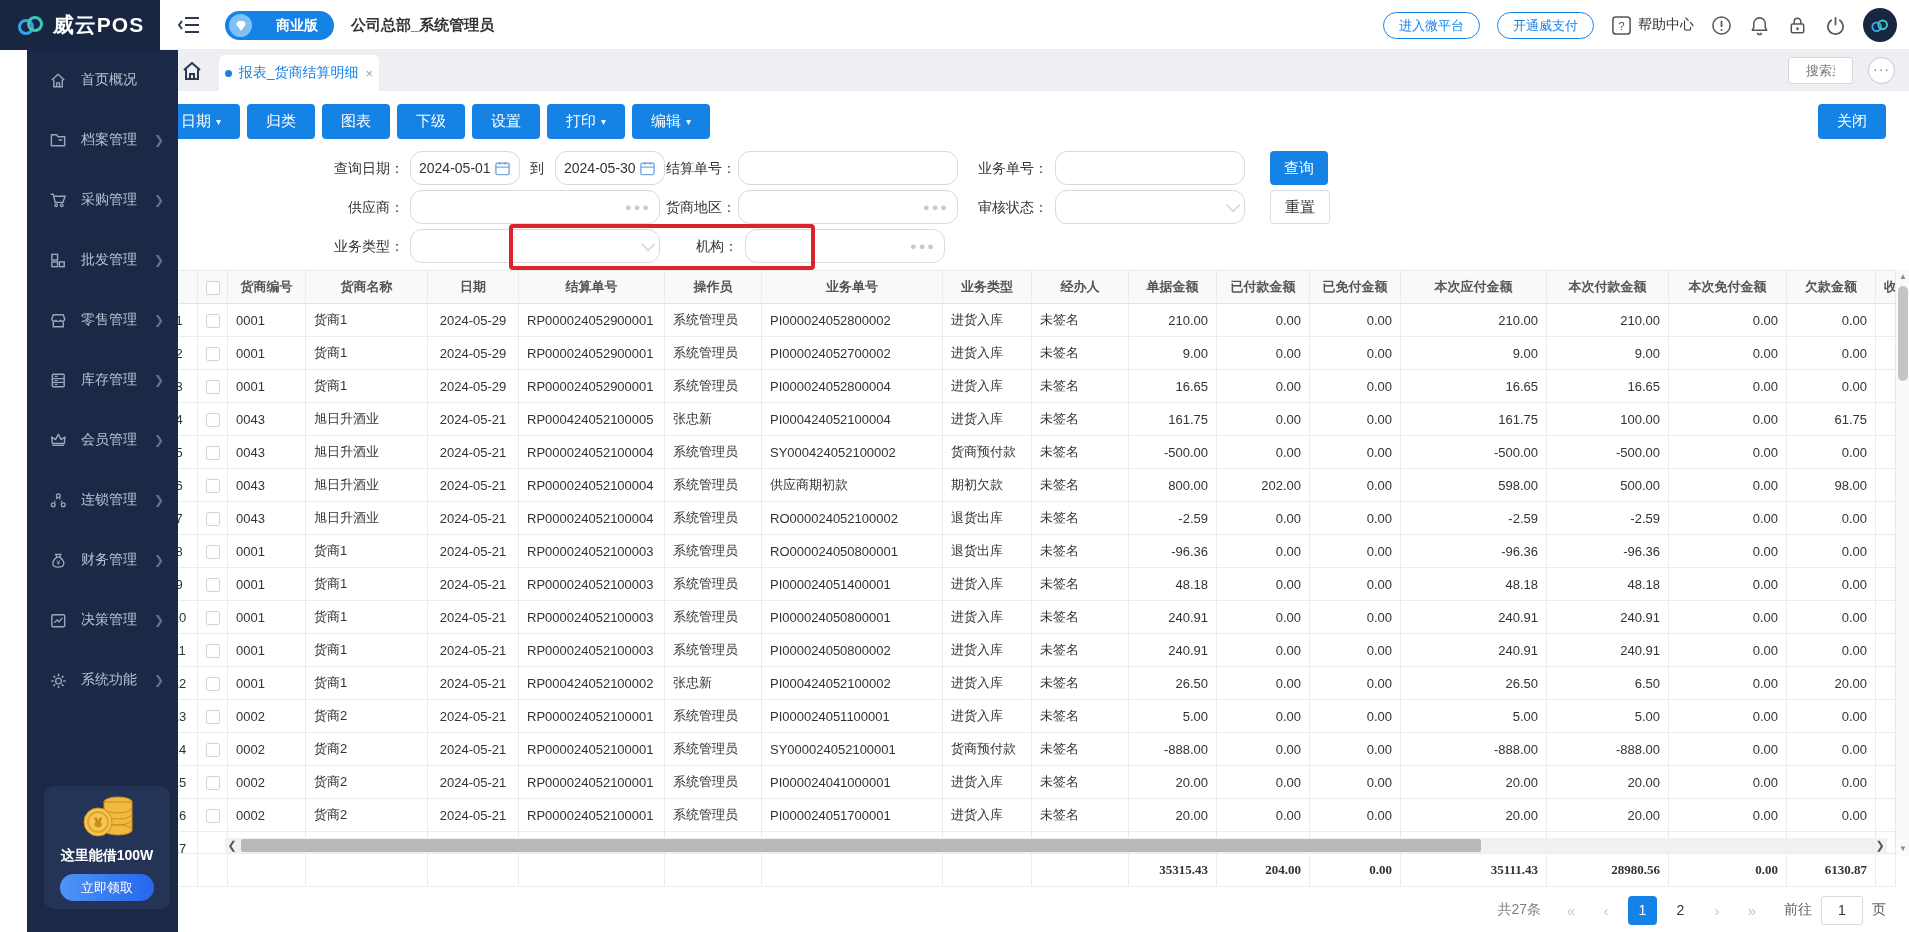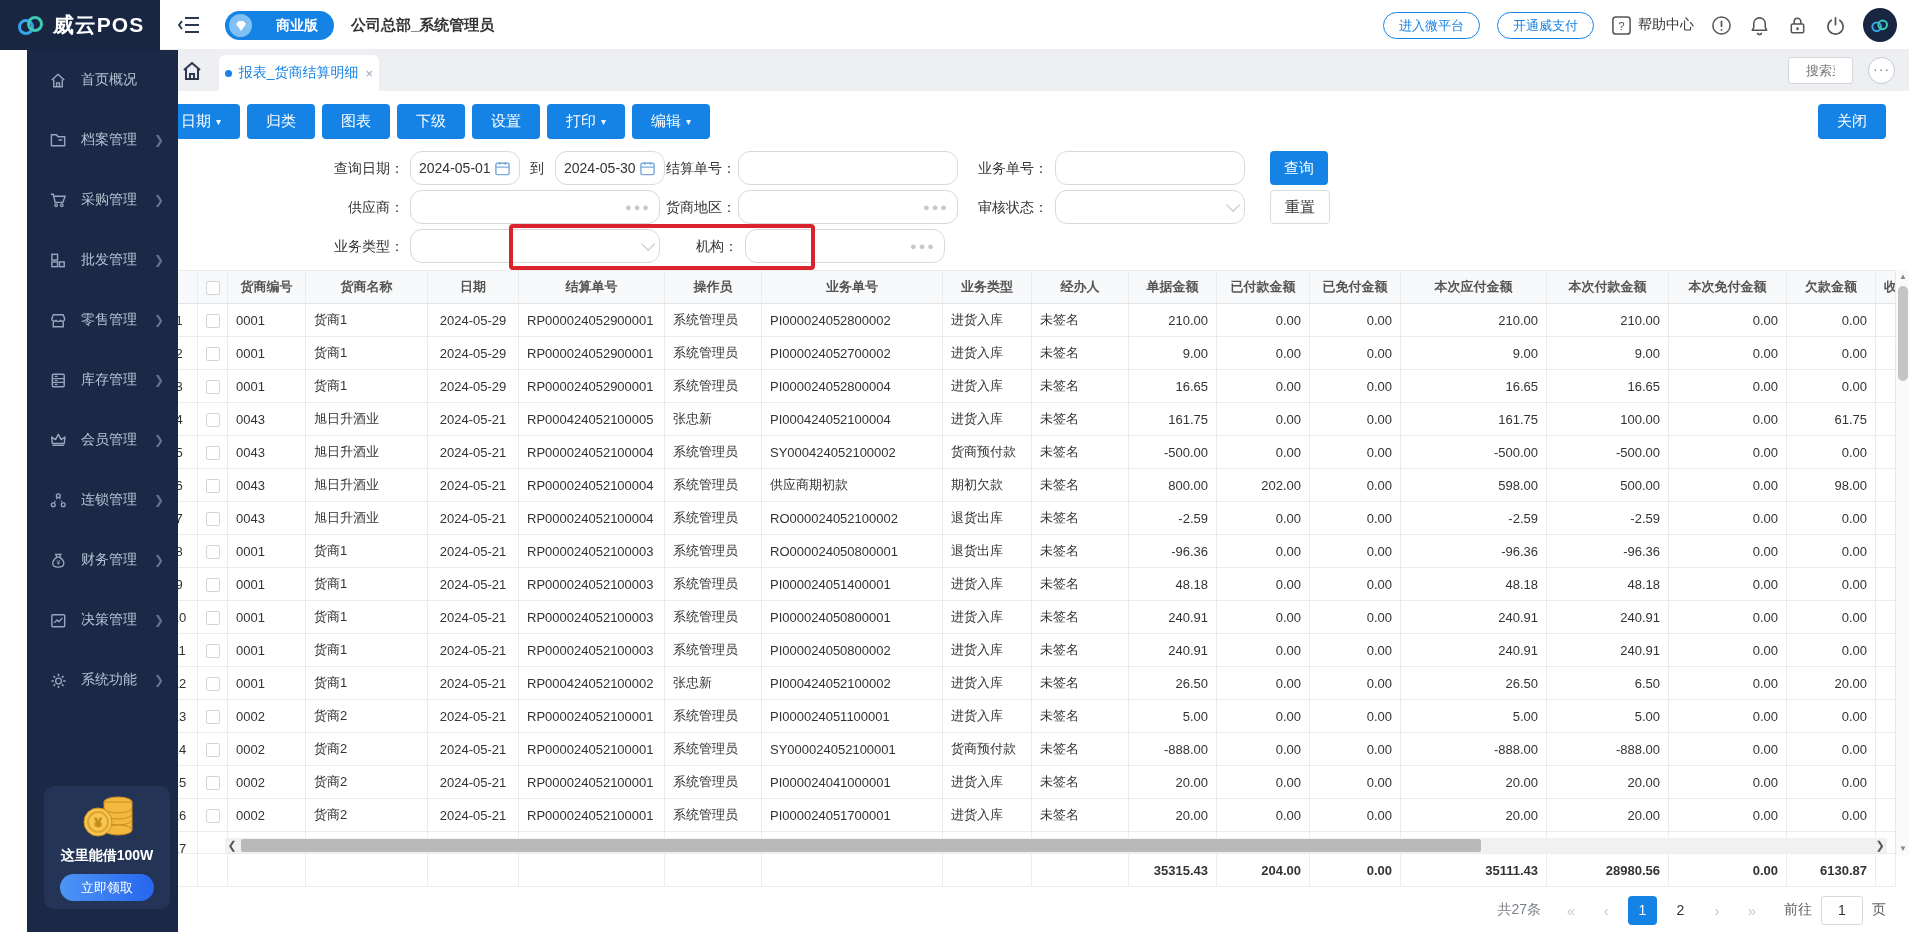--- a/index.html
+++ b/index.html
@@ -64,21 +64,21 @@
   
   .table-zone { position:absolute; left:160px; top:270px; width:1735px; height:583px; overflow:hidden; background:#fff; }
   table.grid { border-collapse:collapse; table-layout:fixed; width:1735px; }
   table.grid th, table.grid td { border:1px solid #ececec; height:33px; font-size:13px; color:#333; overflow:hidden; white-space:nowrap; padding:0 8px; }
   table.grid th { background:#f8f9fb; color:#555; font-weight:bold; text-align:center; border-bottom:1px solid #e4e4e4; }
   td.al-c, th.al-c { text-align:center; padding:0 2px; }
   td.al-r { text-align:right; }
   td.al-l { text-align:left; }
   .cbx { display:inline-block; width:14px; height:14px; border:1px solid #d4d4d4; border-radius:2px; background:#fff; vertical-align:middle; cursor:pointer; }
   .sum-zone { position:absolute; left:160px; top:853px; width:1735px; height:33px; }
-  .sum-zone td { color:#e02727; font-weight:bold; }
+  .sum-zone td { color:#e02727; font-weight:bold;font-family:Liberation Serif, serif; }
 
   
   .hscroll { position:absolute; left:225px; top:838px; width:1662px; height:15px; background:#f1f1f1; z-index:6; display:flex; align-items:center; }
   .hs-arrow { width:14px; color:#555; font-size:11px; text-align:center; cursor:pointer; flex:none; }
   .hs-track { flex:1; height:15px; position:relative; }
   .hs-thumb { position:absolute; left:2px; top:1px; width:1240px; height:13px; background:#b9b9b9; border-radius:2px; cursor:grab; }
   .vscroll { position:absolute; right:0; top:270px; width:14px; height:586px; background:#fafafa; border-left:1px solid #e8e8e8; z-index:6; }
   .vs-arrow { width:14px; height:14px; color:#888; font-size:8px; text-align:center; line-height:14px; cursor:pointer; }
   .vs-thumb { position:absolute; top:16px; left:2px; width:10px; height:95px; background:#c4c4c4; border-radius:5px; cursor:grab; }
   .vs-bottom { position:absolute; bottom:0; }

